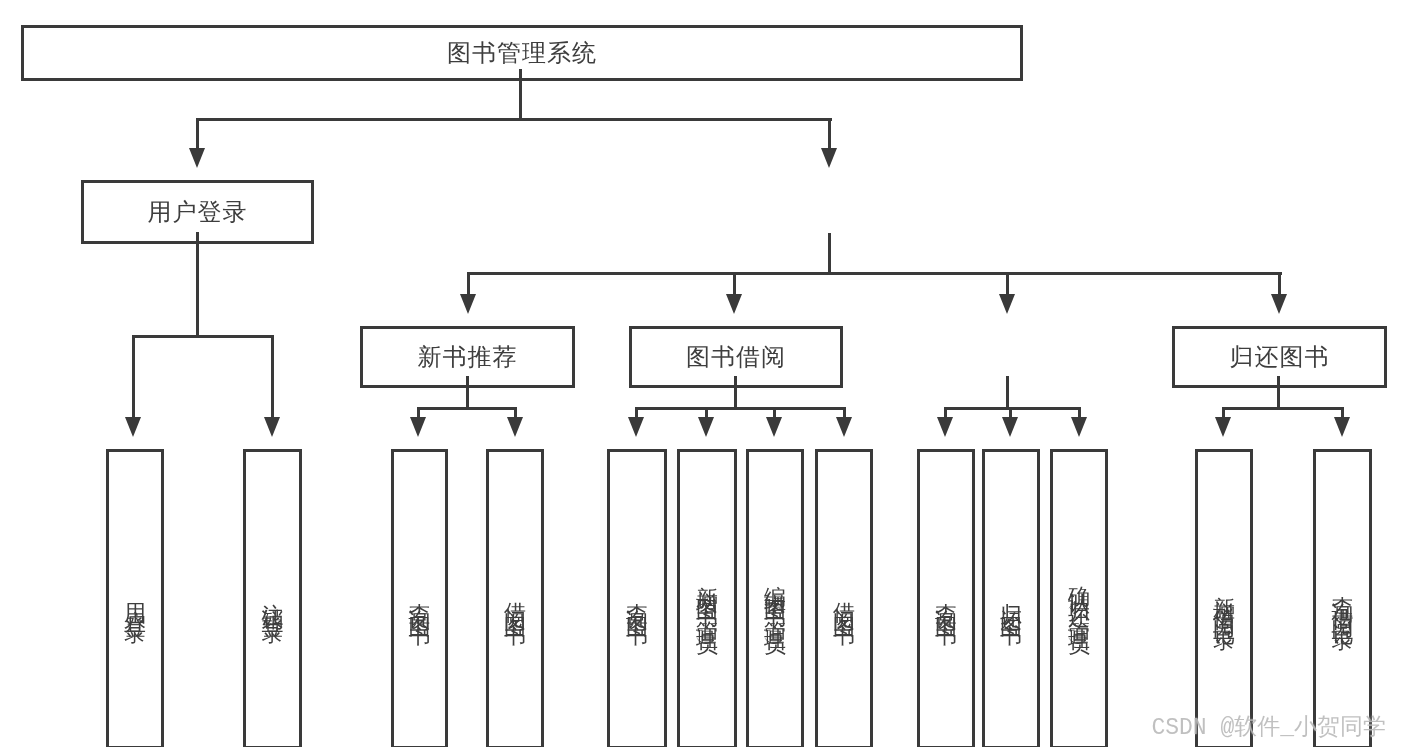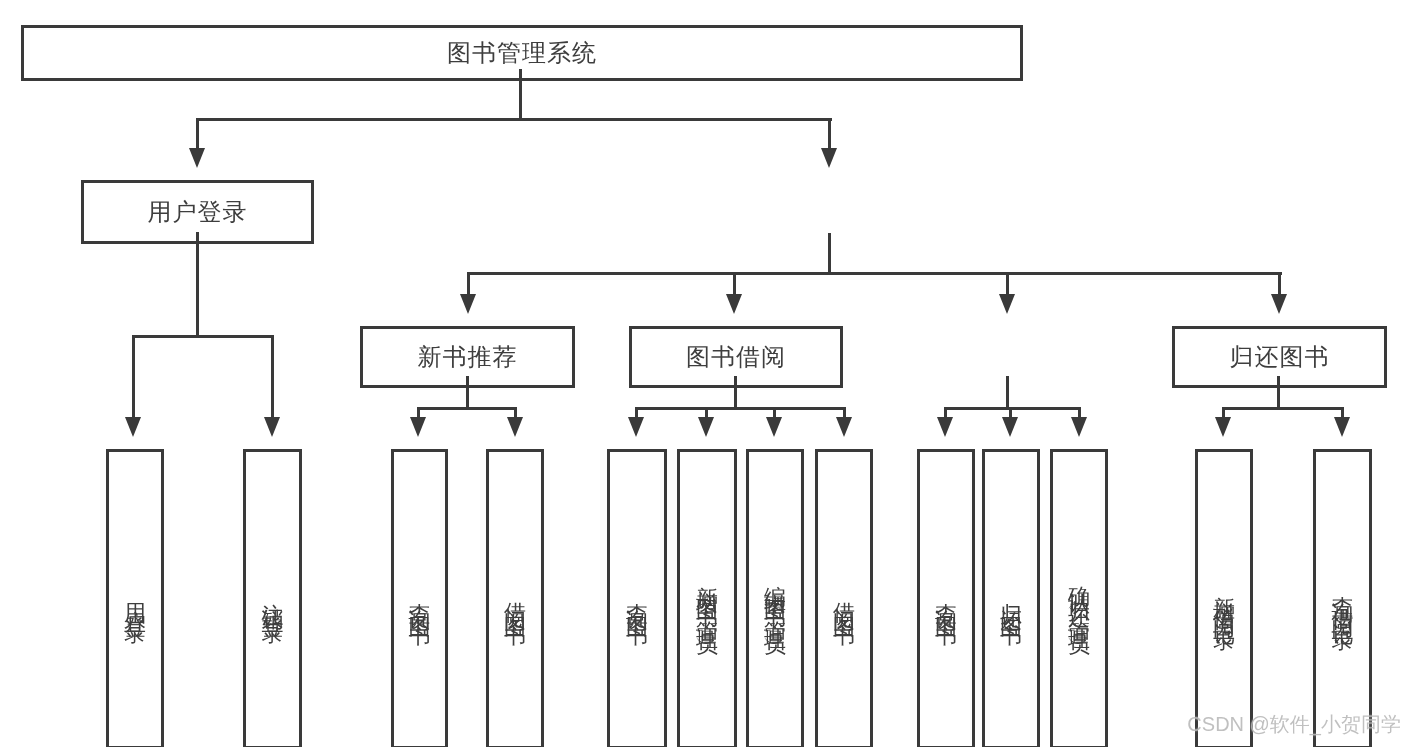--- a/index.html
+++ b/index.html
@@ -49,28 +49,29 @@
   }
   .arrow{
     position:absolute;
     width:0;height:0;
     border-left:8px solid transparent;
     border-right:8px solid transparent;
     border-top:20px solid var(--line);
   }
   .watermark{
     position:absolute;
-    right:4px;
+    right:19px;
     top:711px;
-    font-size:20px;
+    font-size:23px;
     color:var(--watermark);
     opacity:.9;
     white-space:nowrap;
     text-shadow:0 0 2px rgba(255,255,255,.8);
     z-index:5;
+    font-family:Liberation Mono, monospace;
   }
 </style>
 </head>
 <body>
 
 <div id="stage">
 
   <div class="box hbox" style="left:21px;top:13px;width:1002px;height:56px">图书管理系统</div>
 
   <div class="box hbox" style="left:81px;top:168px;width:233px;height:64px">用户登录</div>

